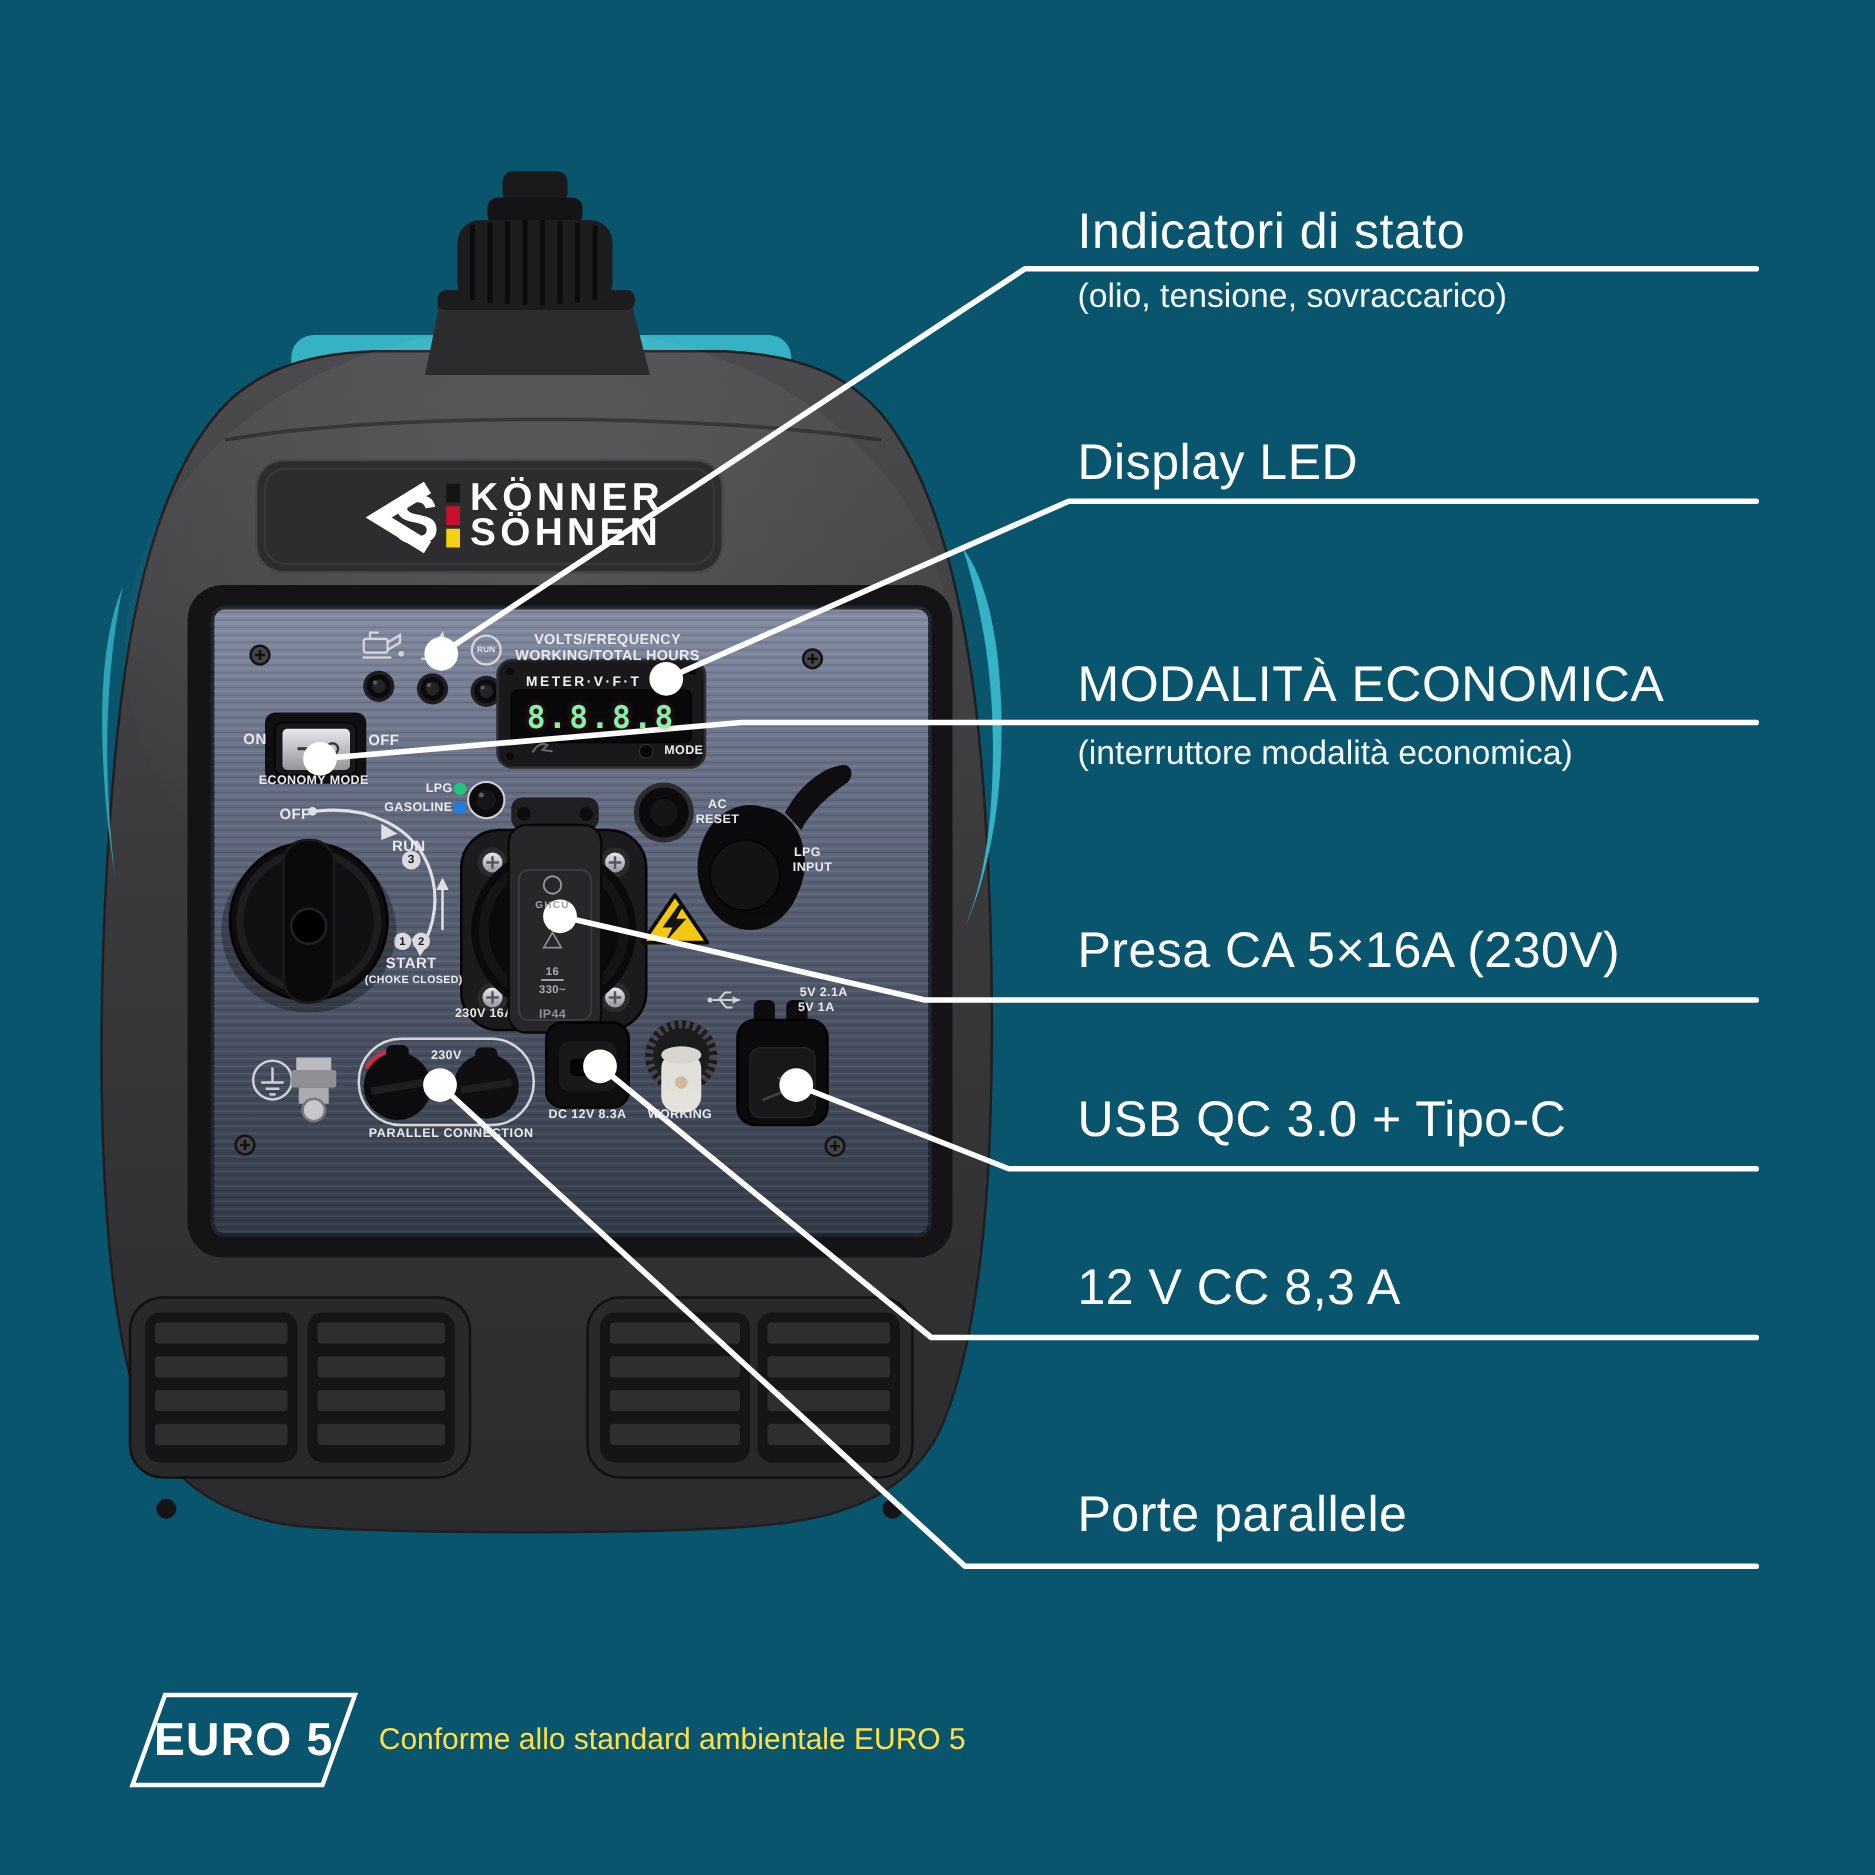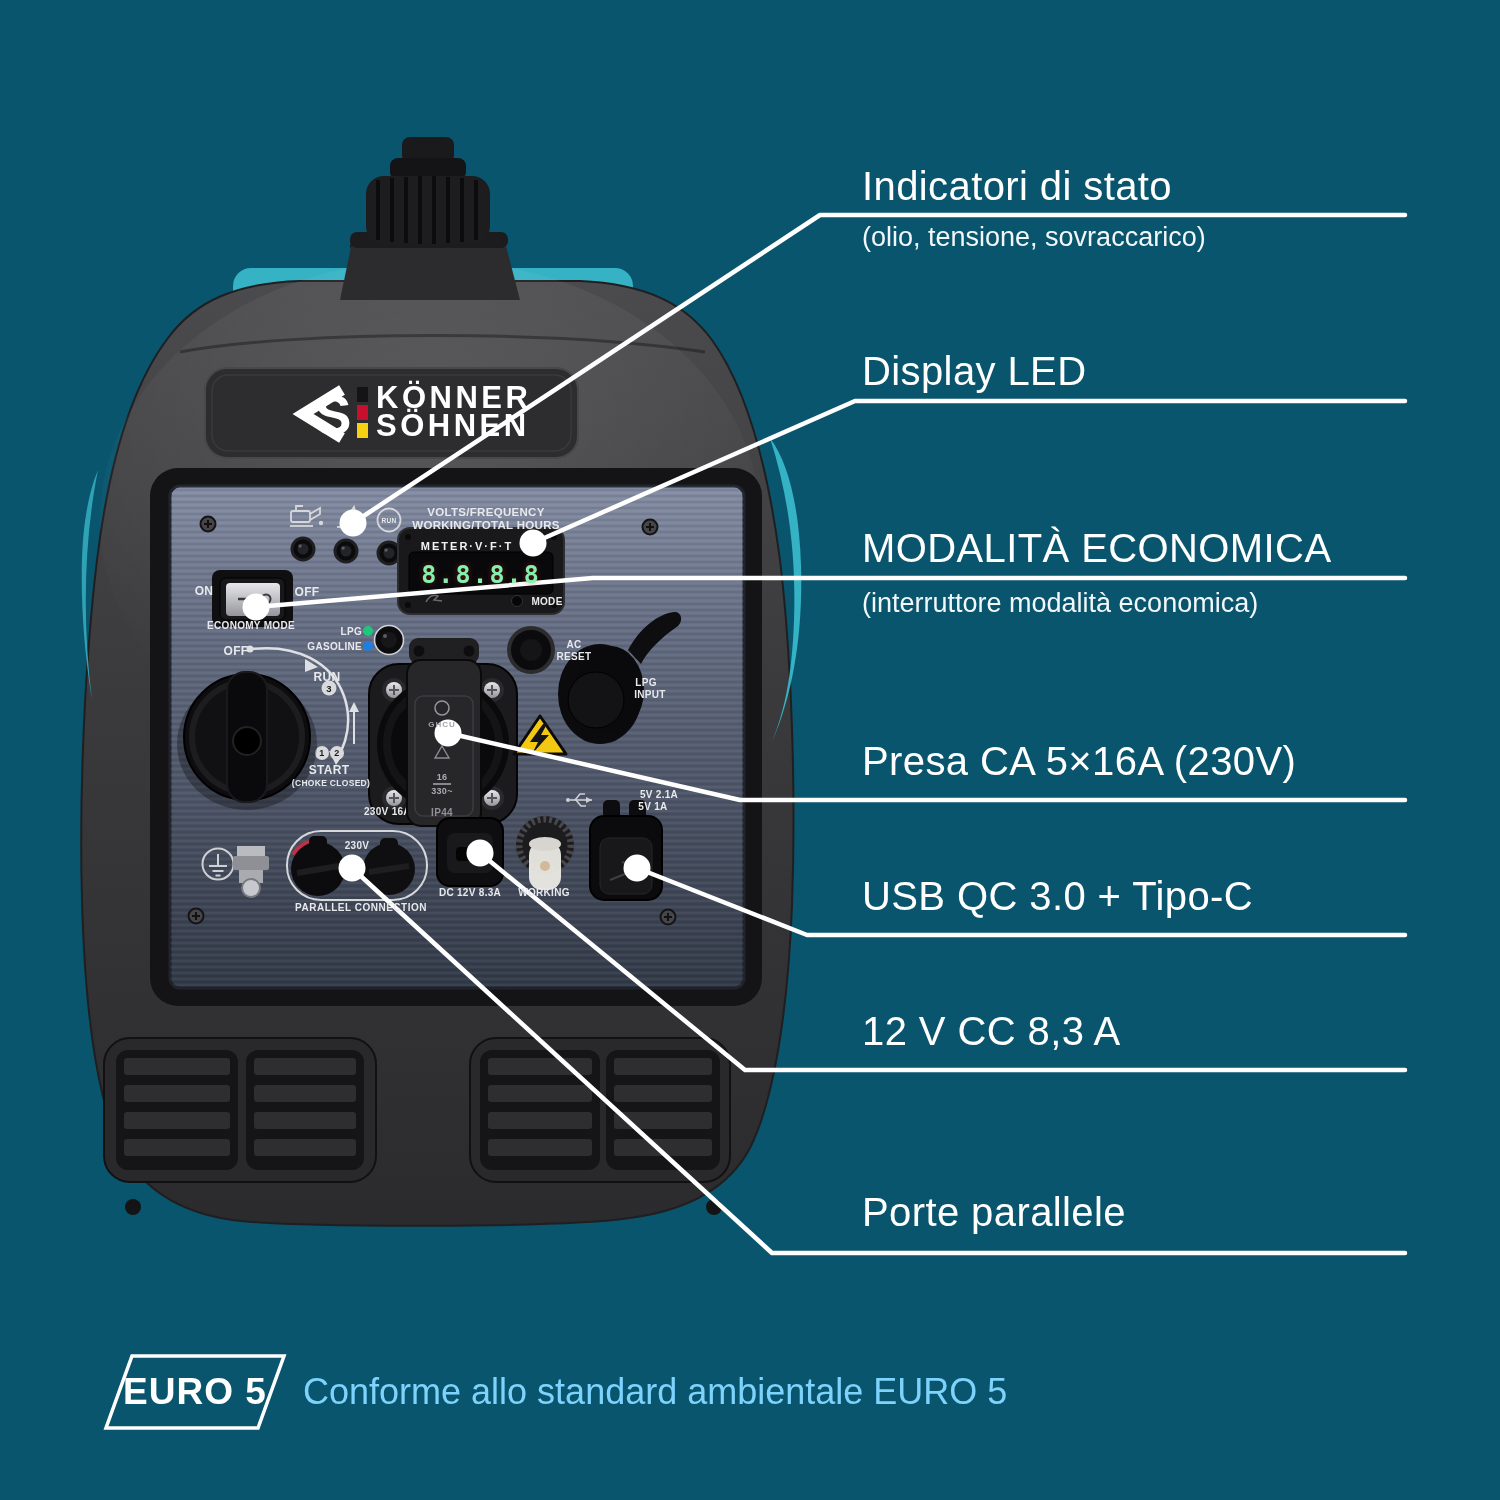--- a/index.html
+++ b/index.html
@@ -11,21 +11,21 @@
   .r{transform:translate(-100%,-50%);}
   .title{font-size:40px;letter-spacing:.4px;font-weight:400;}
   .sub{font-size:27px;font-weight:400;color:#f2f7f9;}
   .pl{font-weight:bold;color:#e8e9ec;font-size:10px;letter-spacing:.3px;}
   .dk{color:#1a1b1d;}
   .seg{font-family:"DejaVu Sans Mono",monospace;color:#86efac;text-shadow:0 0 6px rgba(160,40,40,.55);
        font-weight:bold;letter-spacing:2px;}
   .brand{font-weight:bold;color:#fff;letter-spacing:3.5px;font-size:31px;}
   .mono{font-weight:bold;color:#fff;font-size:55px;}
   .badge-label{font-weight:bold;font-size:37px;color:#fff;letter-spacing:1px;}
-  .badge-caption{font-size:36px;color:#7dd3fc;}
+  .badge-caption{font-size:24px;color:#fde047;}
   .clip{overflow:hidden;display:inline-block;}
 </style>
 </head>
 <body>
 
 <div class="stage">
 
 <svg class="gfx" width="1500" height="1500" viewBox="0 0 1500 1500">
   <defs>
     <linearGradient id="gBody" x1="0" y1="0" x2="0" y2="1">

